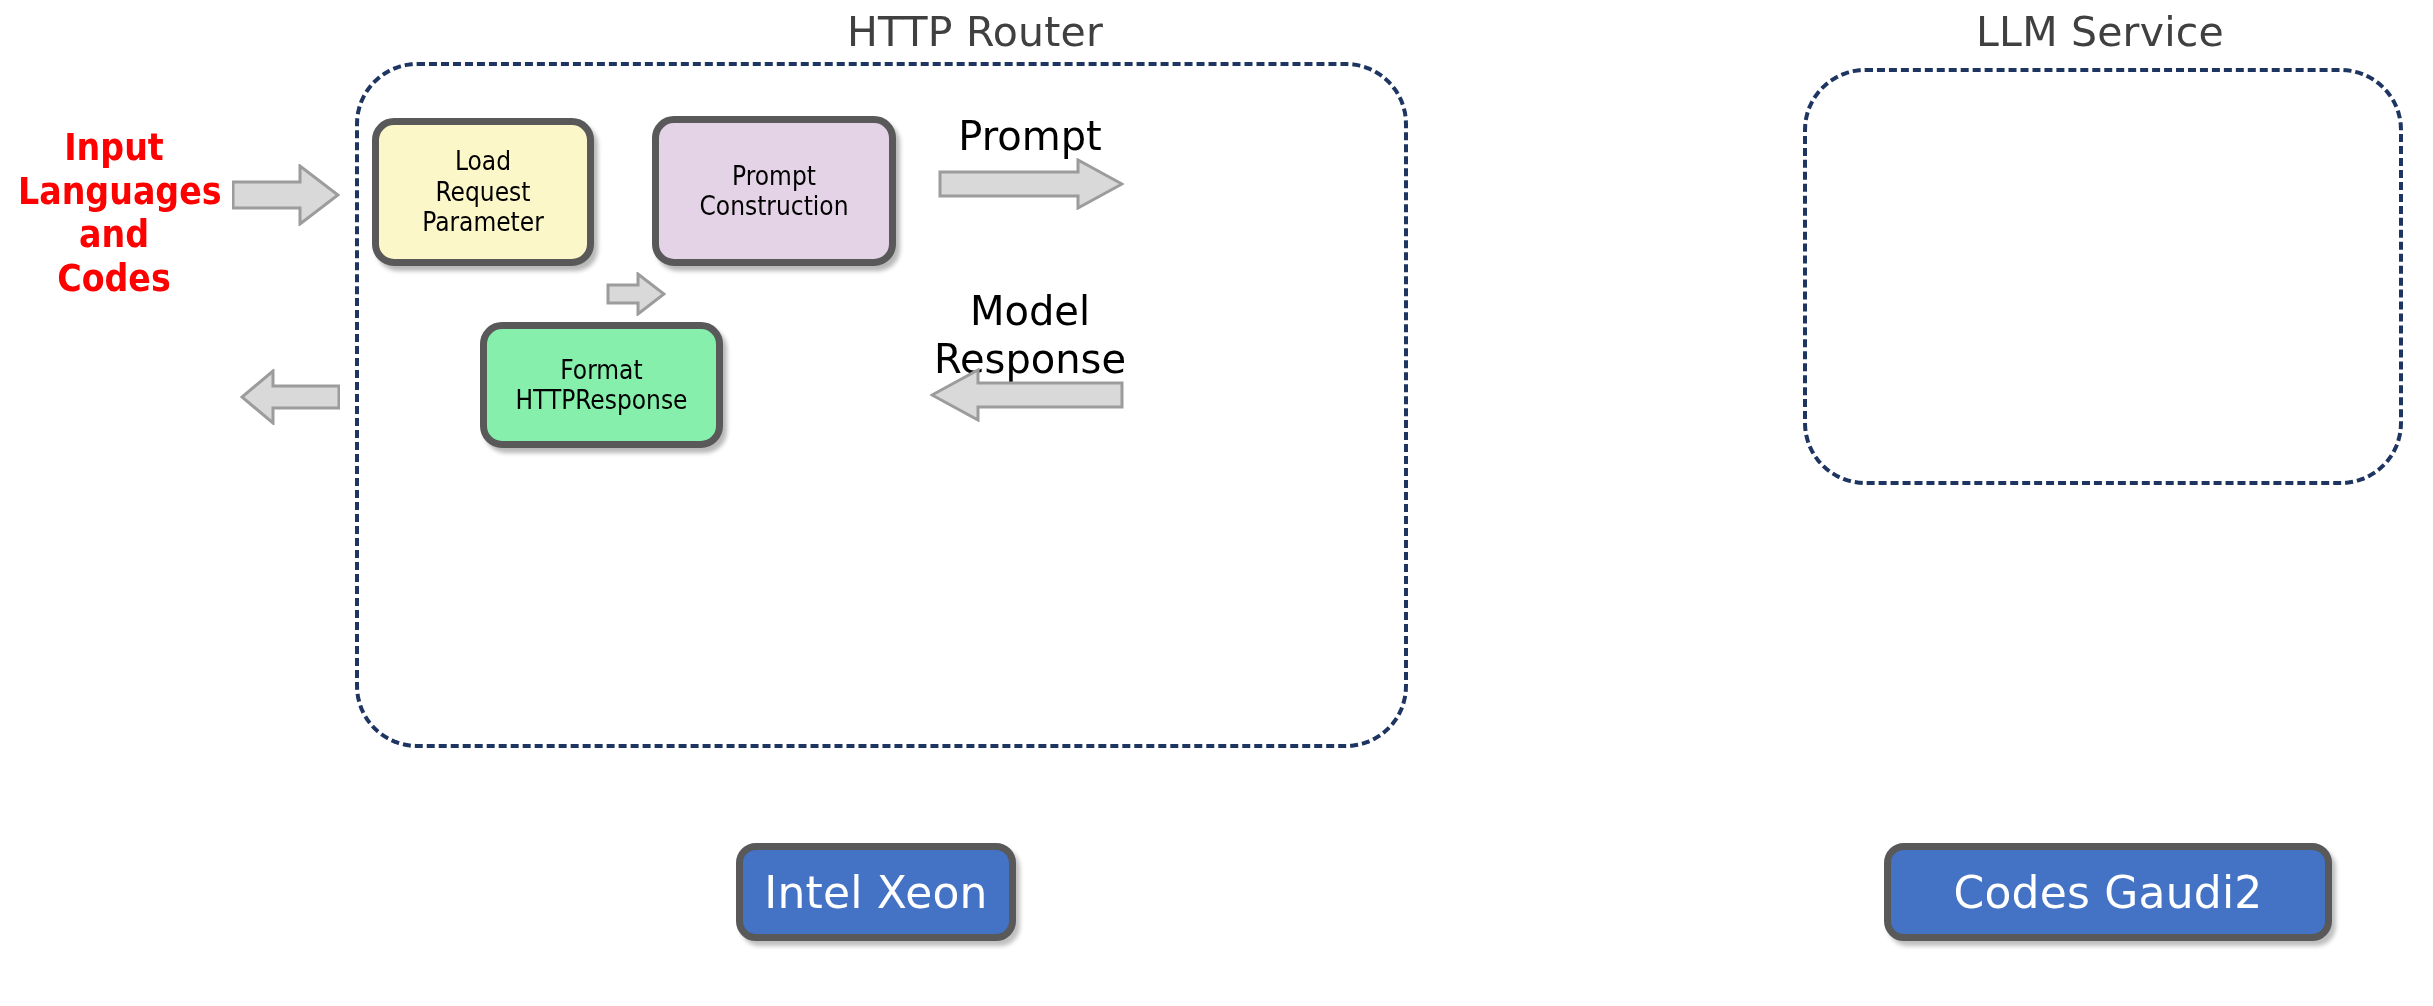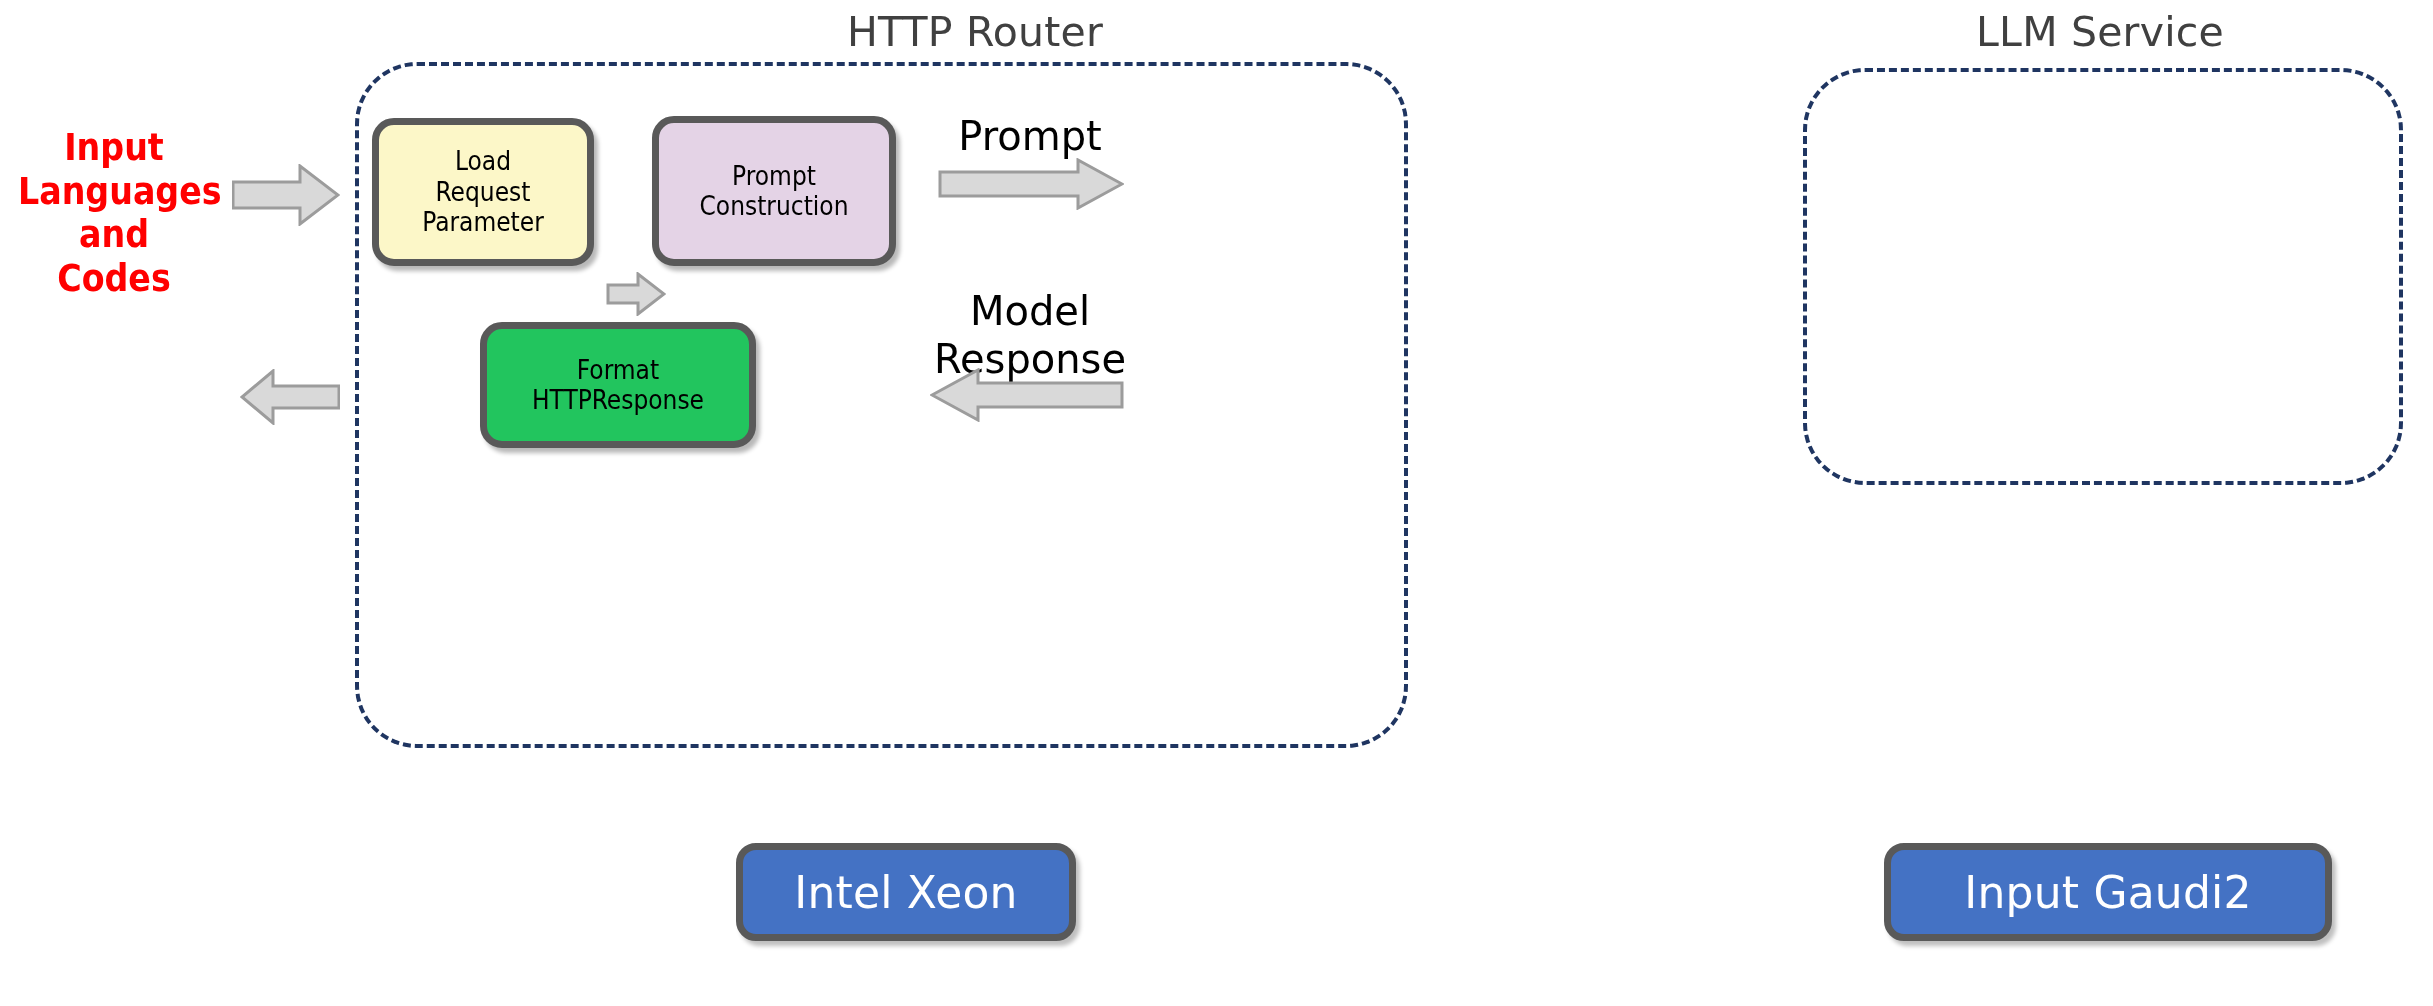--- a/index.html
+++ b/index.html
@@ -153,21 +153,21 @@
     <svg width="60" height="44" viewBox="0 0 60 44">
       <path d="M2,13 L32,13 L32,2 L58,22 L32,42 L32,31 L2,31 Z" fill="#D9D9D9" stroke="#9C9C9C" stroke-width="3" stroke-linejoin="miter"></path>
     </svg>
   </div>
 
   <div class="proc-box" style="left:652px; top:116px; width:244px; height:150px; background:#E4D3E6;">
     <span class="label" style="white-space:pre-line;">Prompt
 Construction</span>
   </div>
 
-  <div class="proc-box" style="left:480px; top:322px; width:276px; height:126px; background:#22c55e;border-radius:22px;">
+  <div class="proc-box" style="left:480px; top:322px; width:243px; height:126px; background:#86efac;border-radius:22px;">
     <span class="label" style="white-space:pre-line;">Format
 HTTPResponse</span>
   </div>
 
   <div class="flow-label" style="left:900px; top:112px; width:260px;">Prompt</div>
 
   <div class="block-arrow" style="left:938px; top:158px; width:186px; height:52px;">
     <svg width="186" height="52" viewBox="0 0 186 52">
       <path d="M2,14 L140,14 L140,2 L184,26 L140,50 L140,38 L2,38 Z" fill="#D9D9D9" stroke="#9C9C9C" stroke-width="3" stroke-linejoin="miter"></path>
     </svg>
@@ -180,21 +180,21 @@
     <svg width="194" height="54" viewBox="0 0 194 54">
       <path d="M192,15 L48,15 L48,2 L2,27 L48,52 L48,39 L192,39 Z" fill="#D9D9D9" stroke="#9C9C9C" stroke-width="3" stroke-linejoin="miter"></path>
     </svg>
   </div>
 
   <div class="section-title" style="left:1800px; top:12px; width:600px;">LLM Service</div>
 
   <div class="dashed-group" style="left:1803px; top:68px; width:600px; height:417px; border-radius:62px;"></div>
 
 
-  <div class="hw-box" style="left:736px; top:843px; width:340px; height:98px;">
+  <div class="hw-box" style="left:736px; top:843px; width:280px; height:98px;">
     <span>Intel Xeon</span>
   </div>
 
   <div class="hw-box" style="left:1884px; top:843px; width:448px; height:98px;">
-    <span>Input Gaudi2</span>
+    <span>Codes Gaudi2</span>
   </div>
 
 </div>
 
 </body></html>

